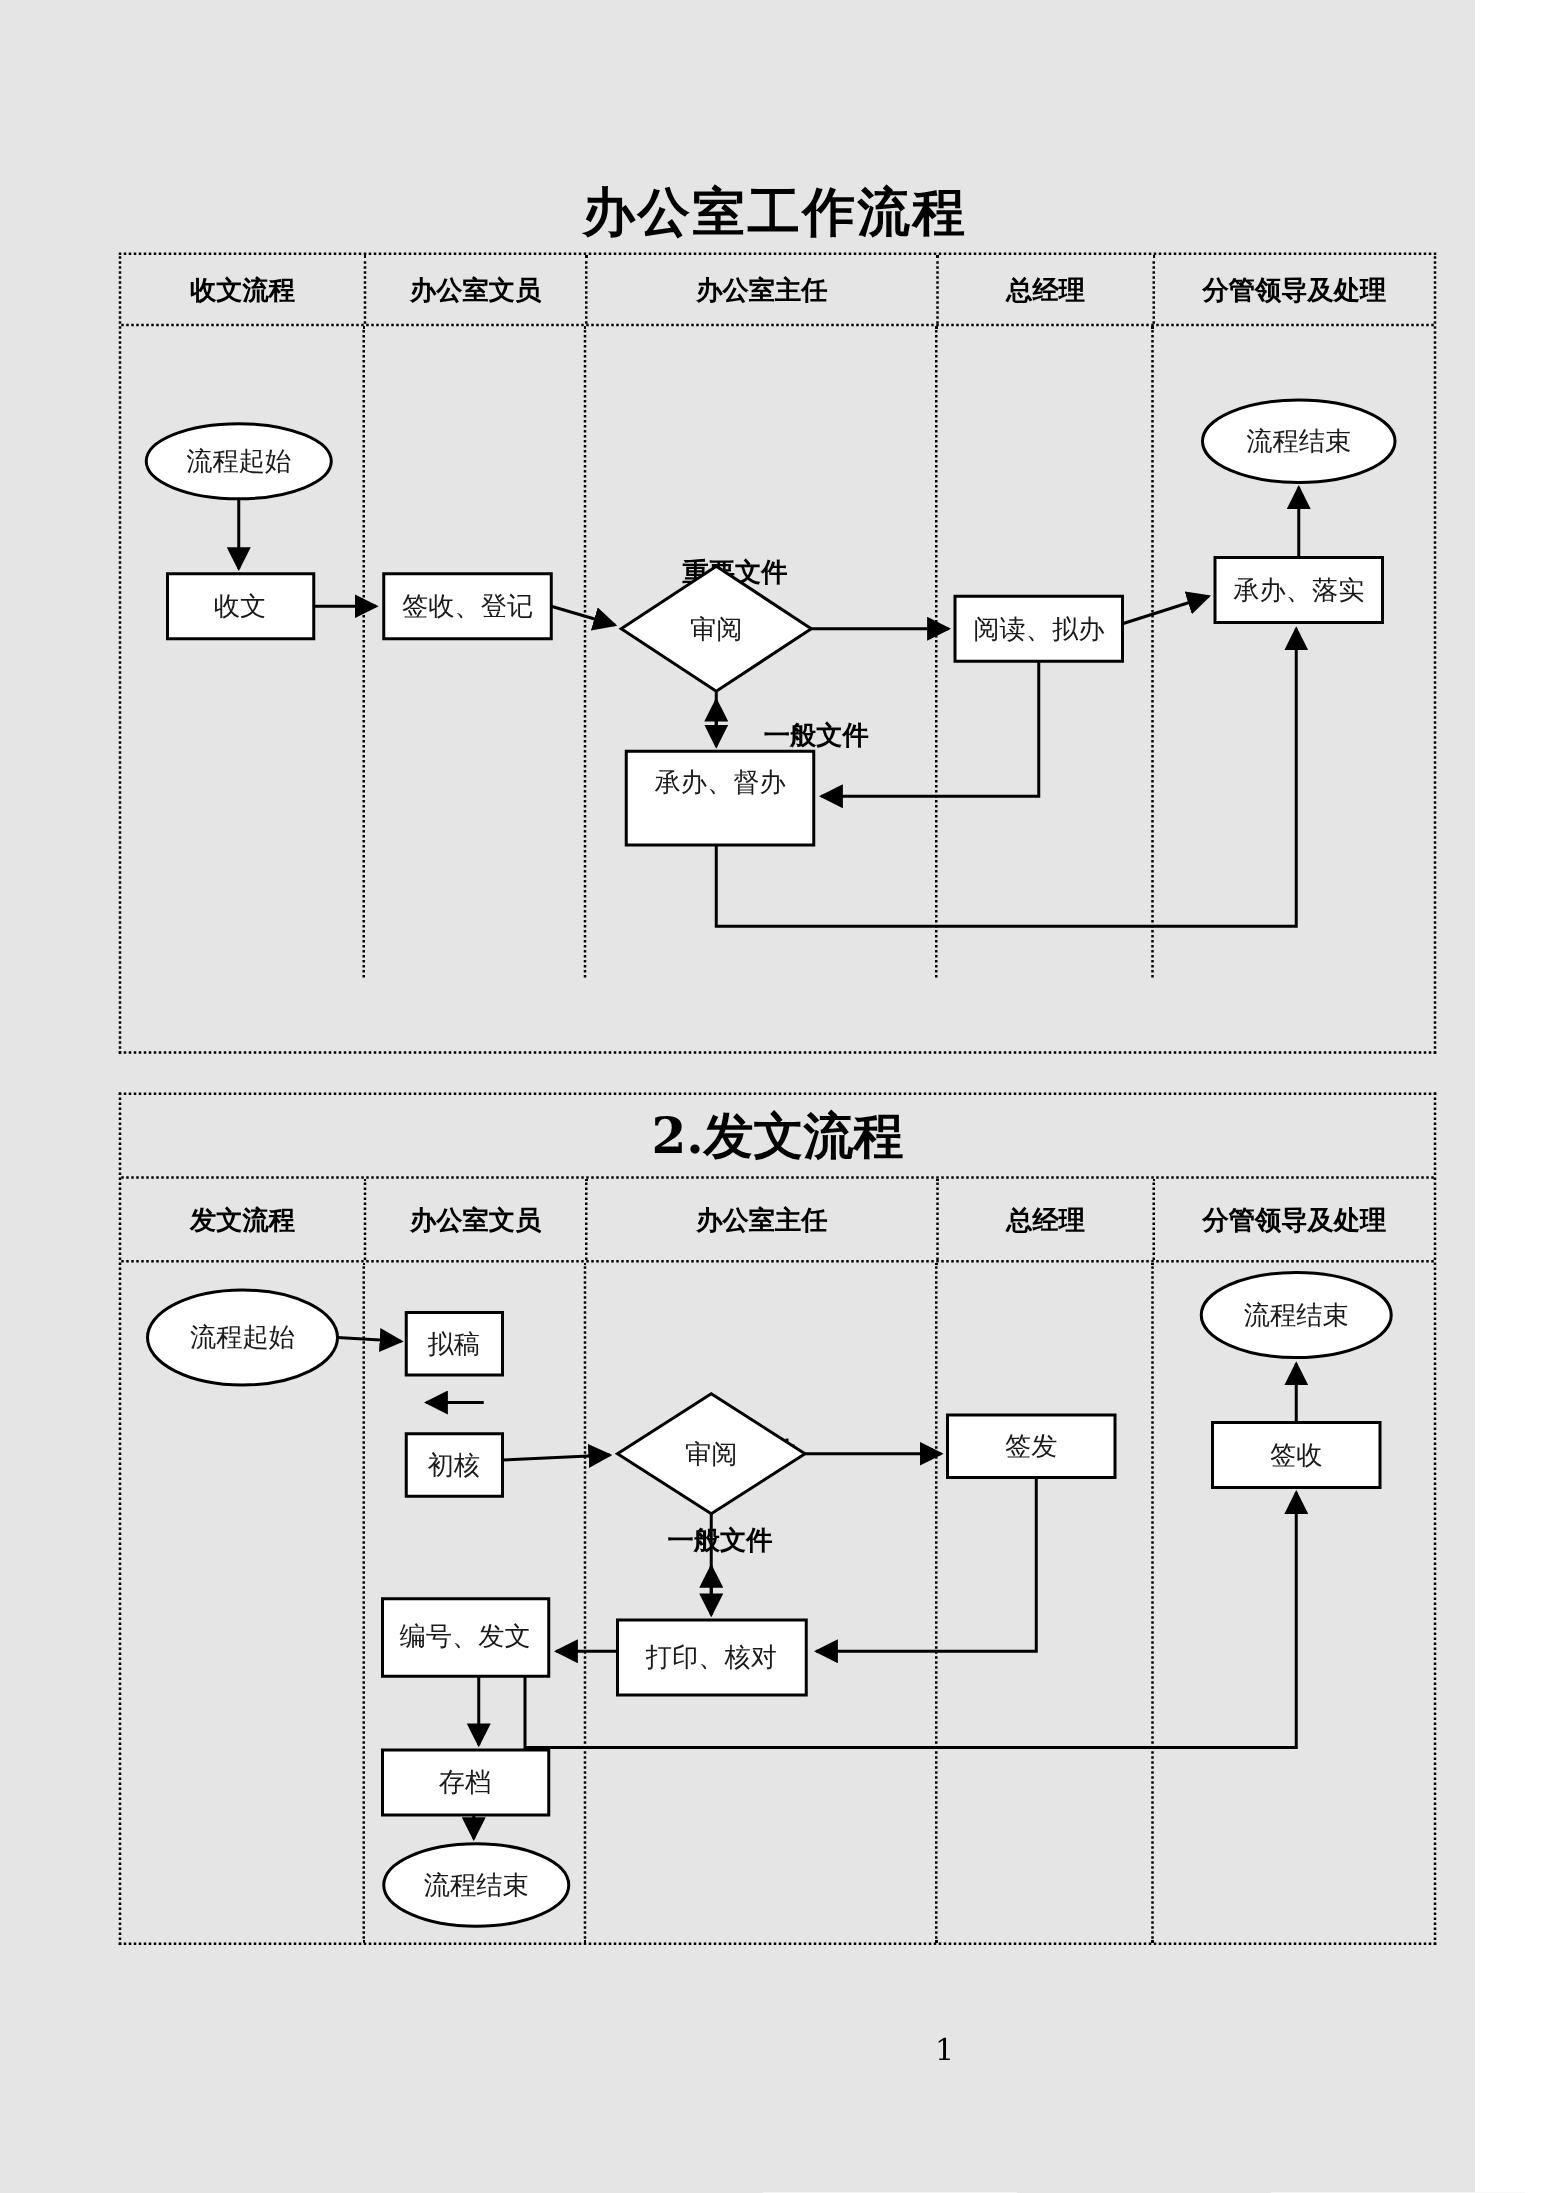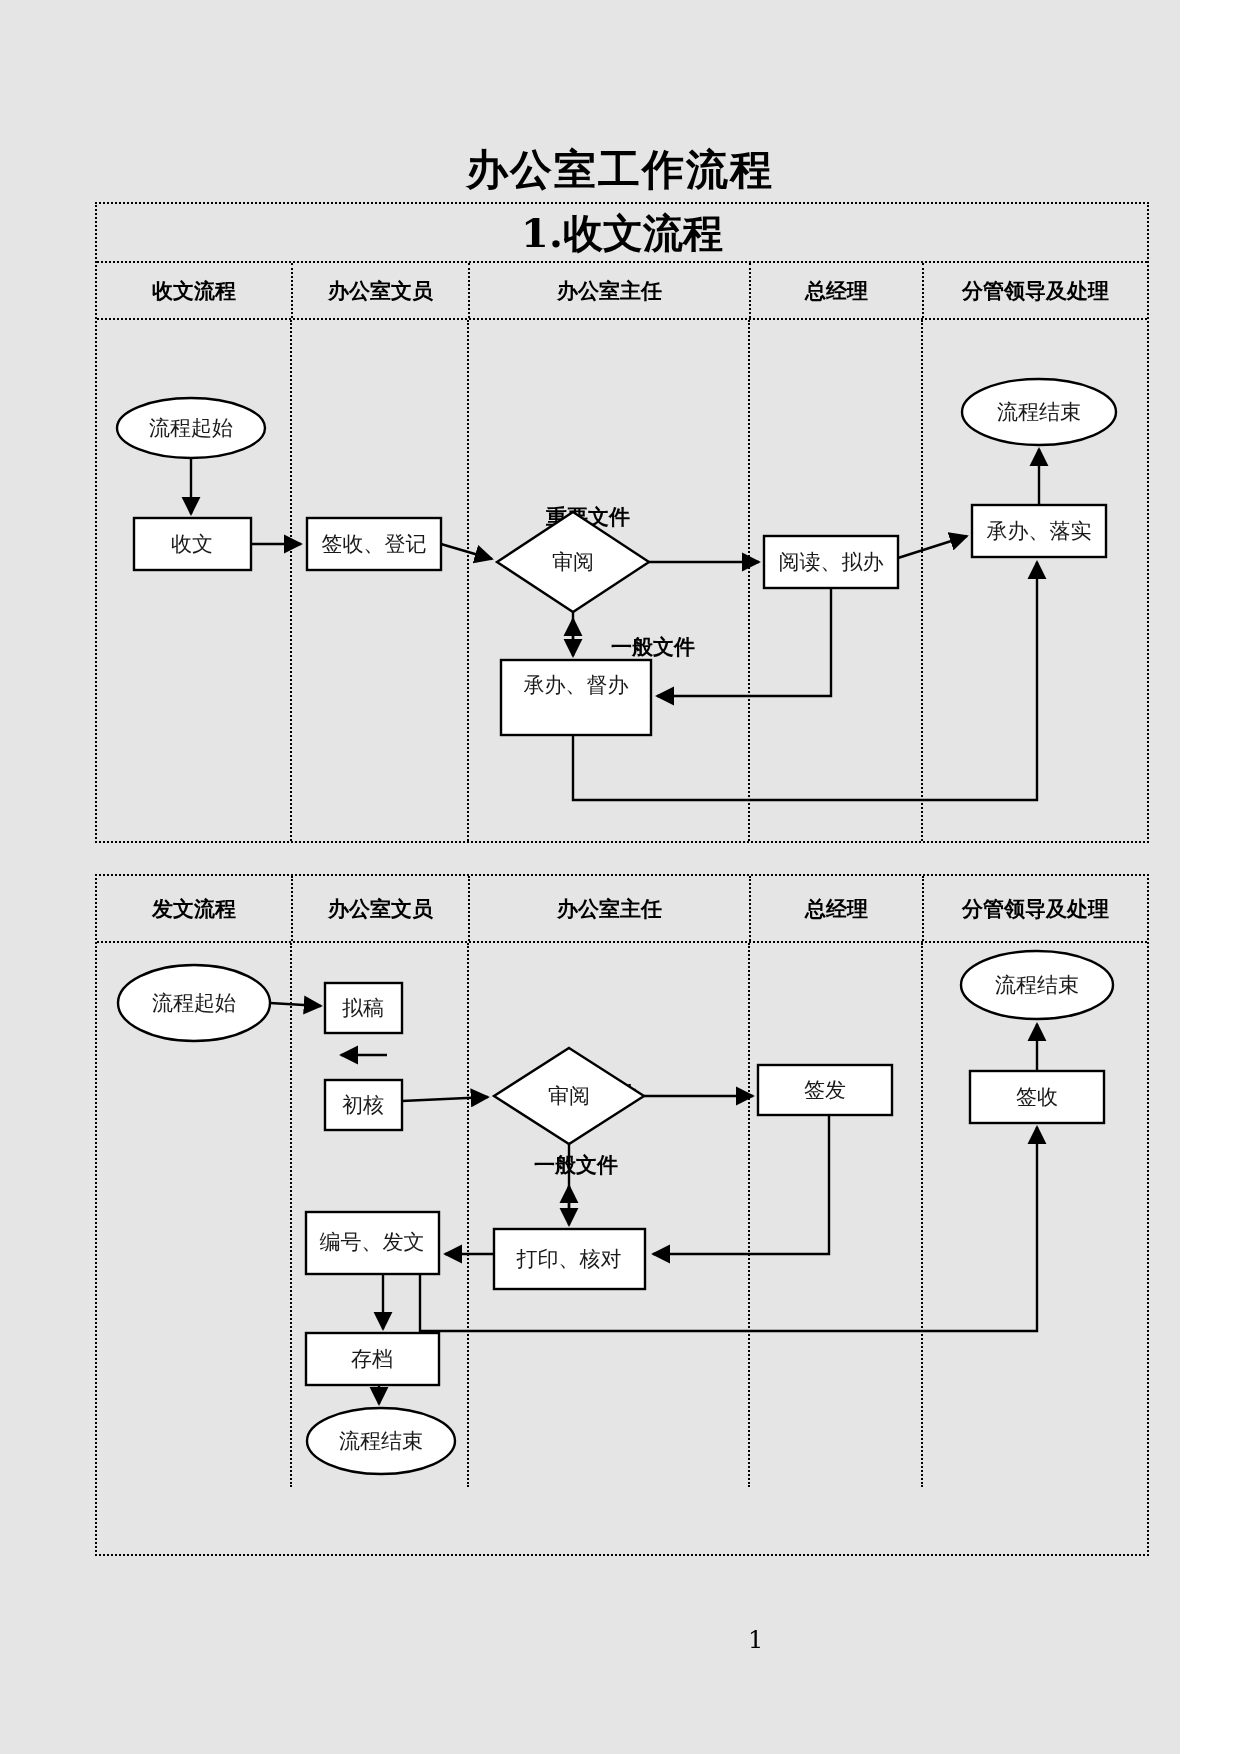--- a/index.html
+++ b/index.html
@@ -36,21 +36,20 @@
         font-family:"DejaVu Serif",serif;}
 </style>
 </head>
 <body>
 
 <div class="page">
 
   <div class="doc-title">办公室工作流程</div>
 
   <div class="ftable ftable1">
-    <div class="ftitle"><span class="num">1.</span><span>收文流程</span></div>
     <div class="fheader">
       <div class="fcell c1">收文流程</div>
       <div class="fcell c2">办公室文员</div>
       <div class="fcell c3">办公室主任</div>
       <div class="fcell c4">总经理</div>
       <div class="fcell c5">分管领导及处理</div>
     </div>
     <div class="fcontent">
       <div class="vline v1"></div>
       <div class="vline v2"></div>
@@ -100,20 +99,21 @@
         <text x="479" y="372" text-anchor="middle">承办、督办</text>
 
         <polyline class="edge" points="734,268 734,376 560,376" marker-end="url(#ah1)"></polyline>
 
         <polyline class="edge" points="476,415 476,480 940,480 940,242" marker-end="url(#ah1)"></polyline>
       </svg>
     </div>
   </div>
 
   <div class="ftable ftable2">
+    <div class="ftitle"><span class="num">2.</span><span>发文流程</span></div>
     <div class="fheader">
       <div class="fcell c1">发文流程</div>
       <div class="fcell c2">办公室文员</div>
       <div class="fcell c3">办公室主任</div>
       <div class="fcell c4">总经理</div>
       <div class="fcell c5">分管领导及处理</div>
     </div>
     <div class="fcontent">
       <div class="vline v1"></div>
       <div class="vline v2"></div>

